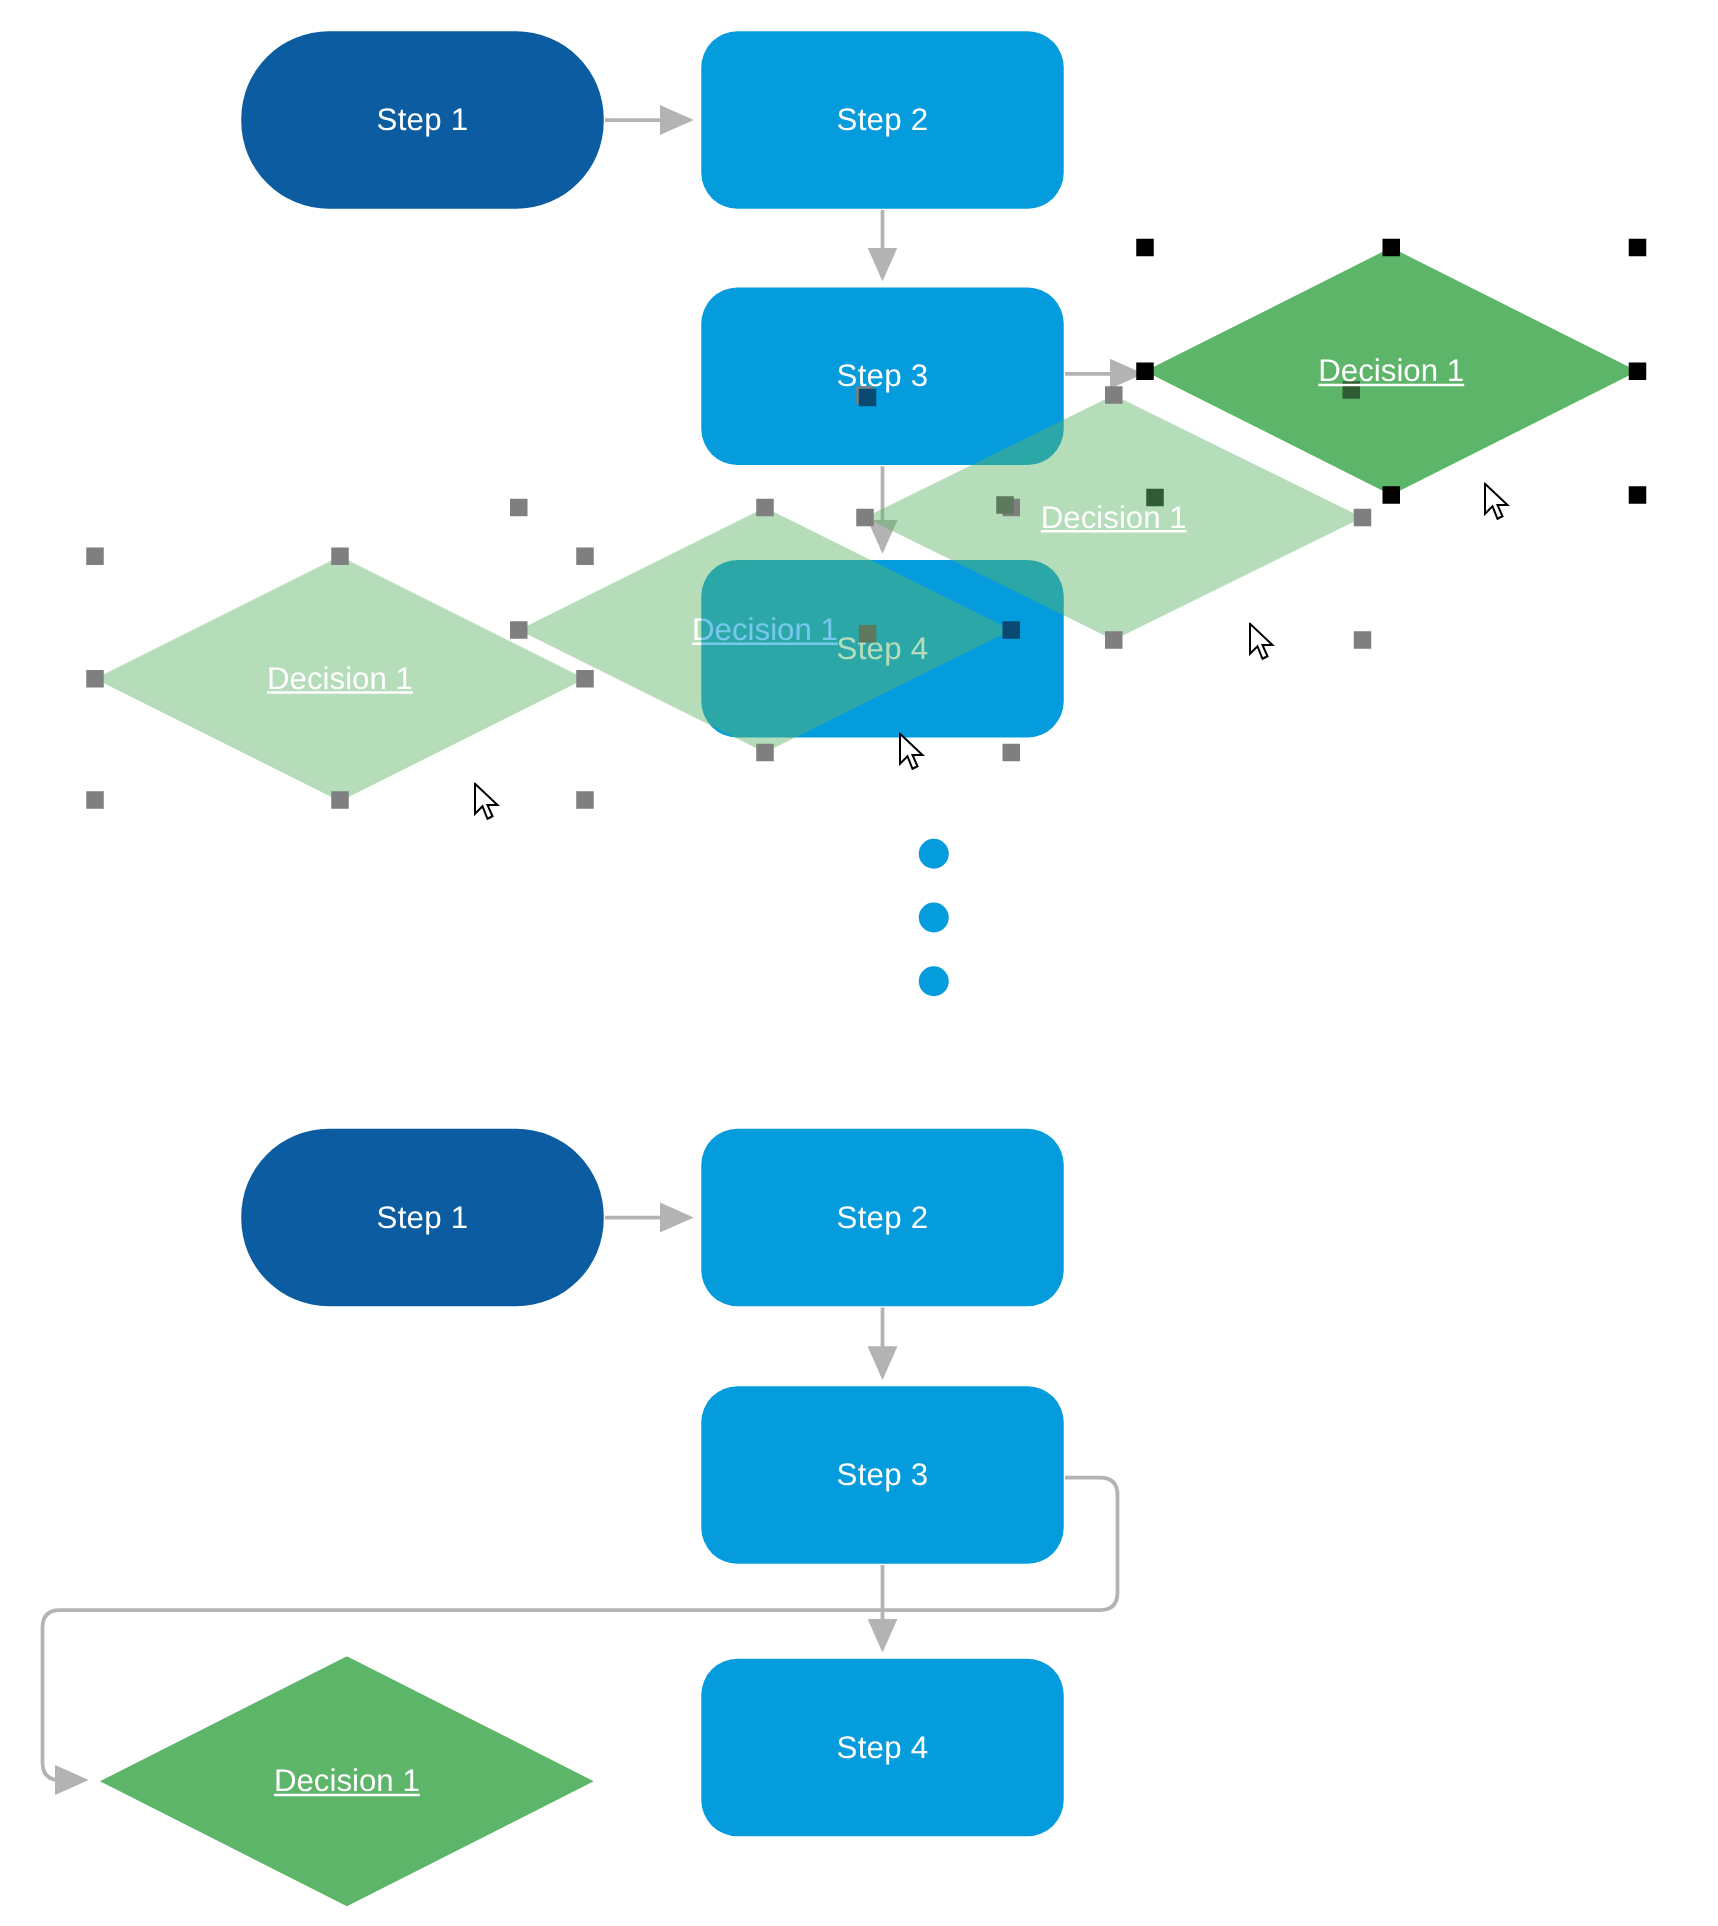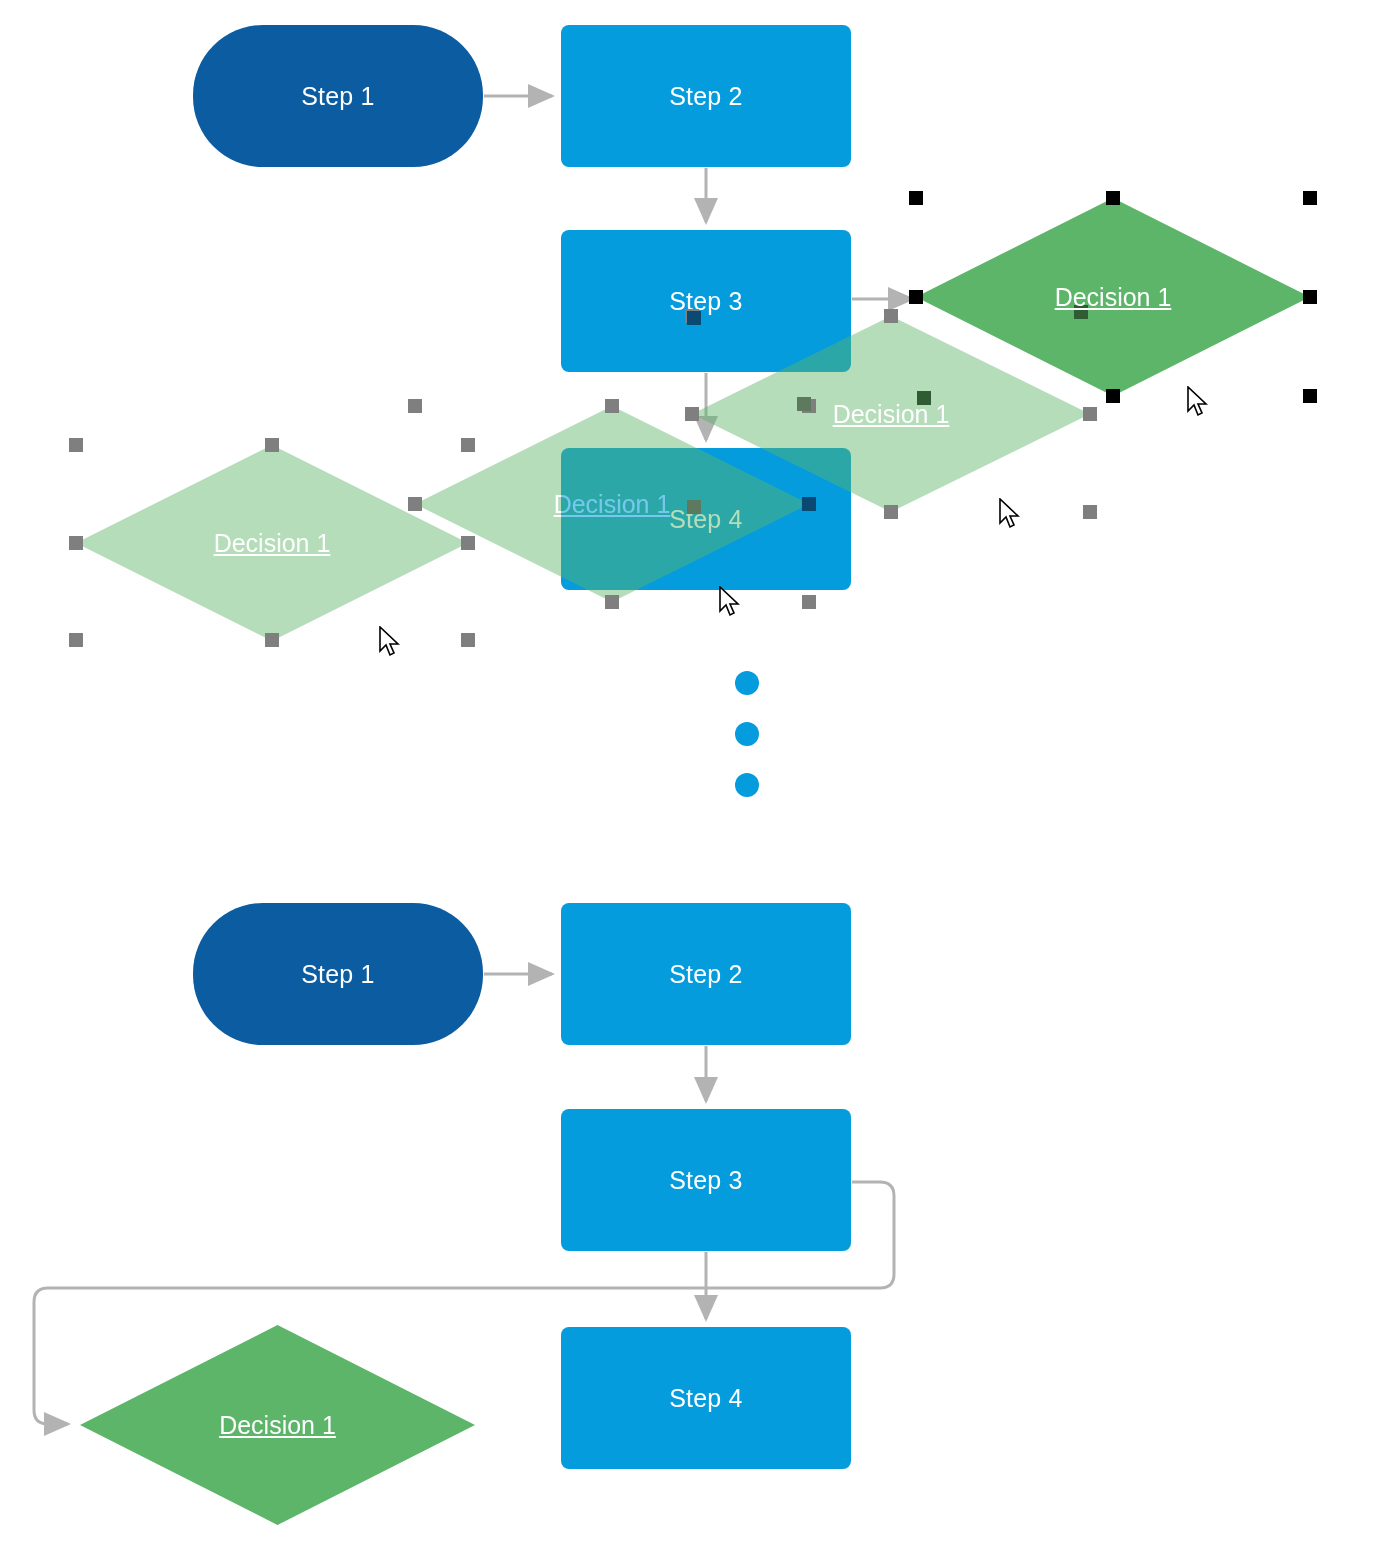--- a/index.html
+++ b/index.html
@@ -38,21 +38,21 @@
     letter-spacing: 0.2px;
     box-sizing: border-box;
     line-height: 1;
   }
   .node-start {
     background: #0b5ca0;
     border-radius: 70px;
   }
   .node-proc {
     background: #059cde;
-    border-radius: 8px;
+    border-radius: 29px;
   }
 
   
   .diamond {
     position: absolute;
     display: flex;
     align-items: center;
     justify-content: center;
     color: #ffffff;
     font-size: 25px;

